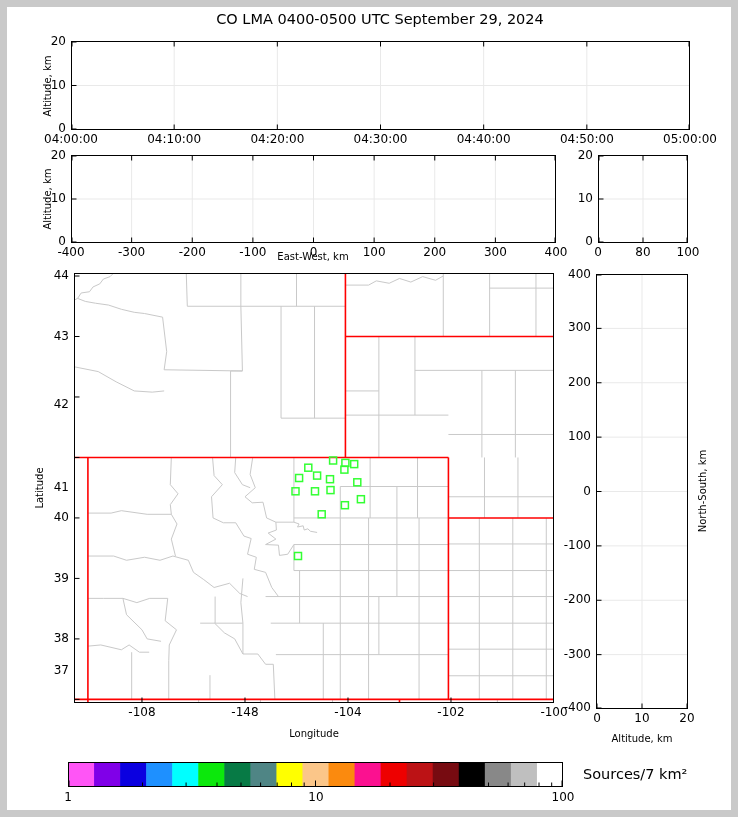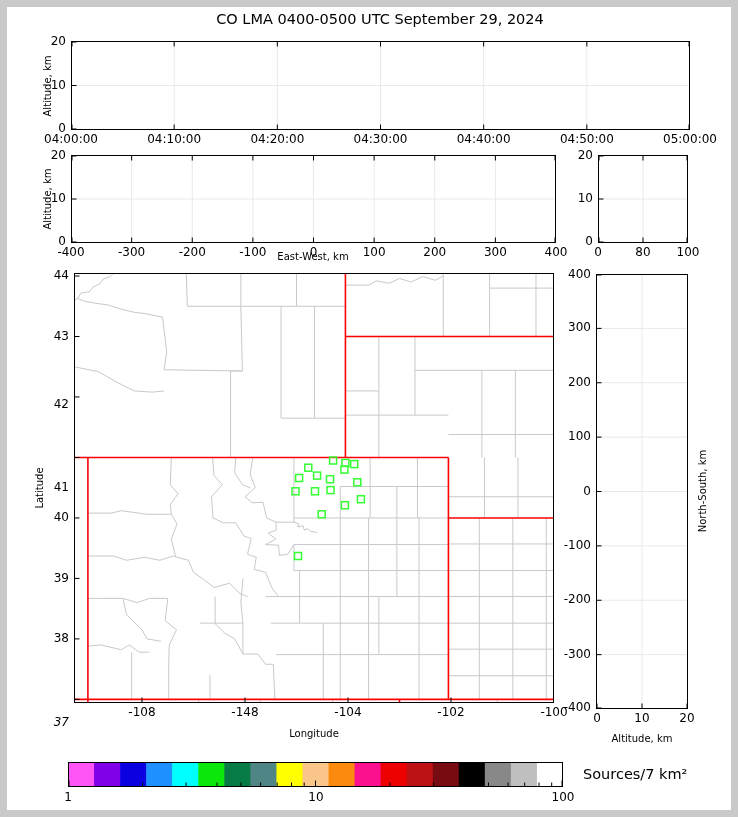--- a/index.html
+++ b/index.html
@@ -253,21 +253,21 @@
       <line x1="1" y1="184.4585091420533" x2="5.5" y2="184.4585091420533" stroke="#000" stroke-width="1"></line>
       <line x1="1" y1="123.98030942334722" x2="5.5" y2="123.98030942334722" stroke="#000" stroke-width="1"></line>
       <line x1="1" y1="63.502109704641185" x2="5.5" y2="63.502109704641185" stroke="#000" stroke-width="1"></line>
       <line x1="1" y1="3.0239099859351306" x2="5.5" y2="3.0239099859351306" stroke="#000" stroke-width="1"></line>
     </svg>
     <span class="tick-label xc" style="left: 141.983px; top: 706px;">-108</span>
     <span class="tick-label xc" style="left: 244.987px; top: 706px;">-148</span>
     <span class="tick-label xc" style="left: 347.991px; top: 706px;">-104</span>
     <span class="tick-label xc" style="left: 450.996px; top: 706px;">-102</span>
     <span class="tick-label xc" style="left: 554px; top: 706px;">-100</span>
-    <span class="tick-label yr" style="left: 27px; top: 723px; font-style: italic;">37</span>
+    <span class="tick-label yr" style="left: 27px; top: 671px;">37</span>
     <span class="tick-label yr" style="left: 27px; top: 638.893px;">38</span>
     <span class="tick-label yr" style="left: 27px; top: 579px;">39</span>
     <span class="tick-label yr" style="left: 27px; top: 517.937px;">40</span>
     <span class="tick-label yr" style="left: 27px; top: 457.459px; margin-top: 31px;">41</span>
     <span class="tick-label yr" style="left: 27px; top: 396.98px; margin-top: 8px;">42</span>
     <span class="tick-label yr" style="left: 27px; top: 336.502px;">43</span>
     <span class="tick-label yr" style="left: 27px; top: 276.024px;">44</span>
     <svg width="92" height="435" style="position: absolute; left: 596px; top: 274px; overflow: hidden; background: rgb(255, 255, 255);">
       <line x1="1" y1="54.375" x2="91" y2="54.375" stroke="#e9e9e9" stroke-width="1"></line>
       <line x1="1" y1="108.75" x2="91" y2="108.75" stroke="#e9e9e9" stroke-width="1"></line>

